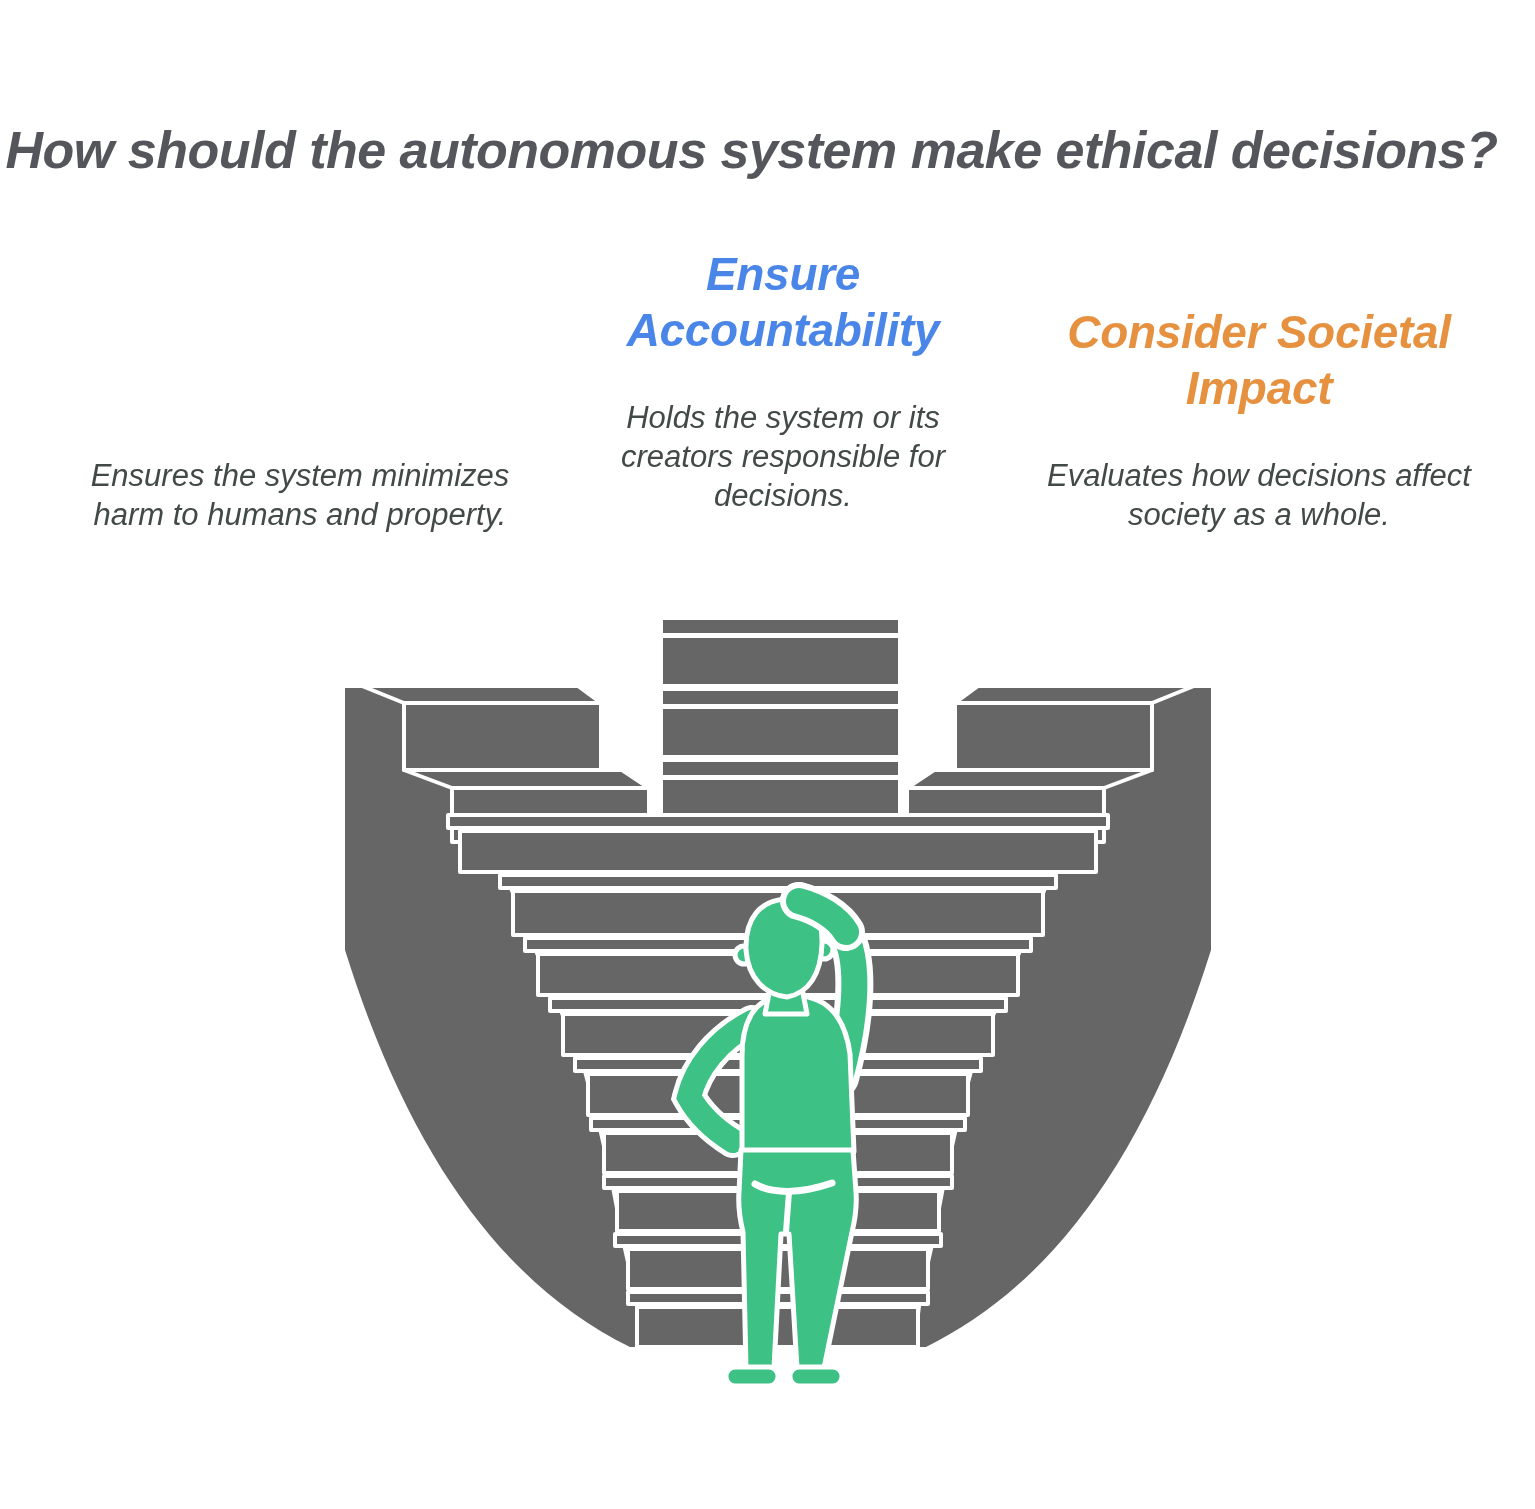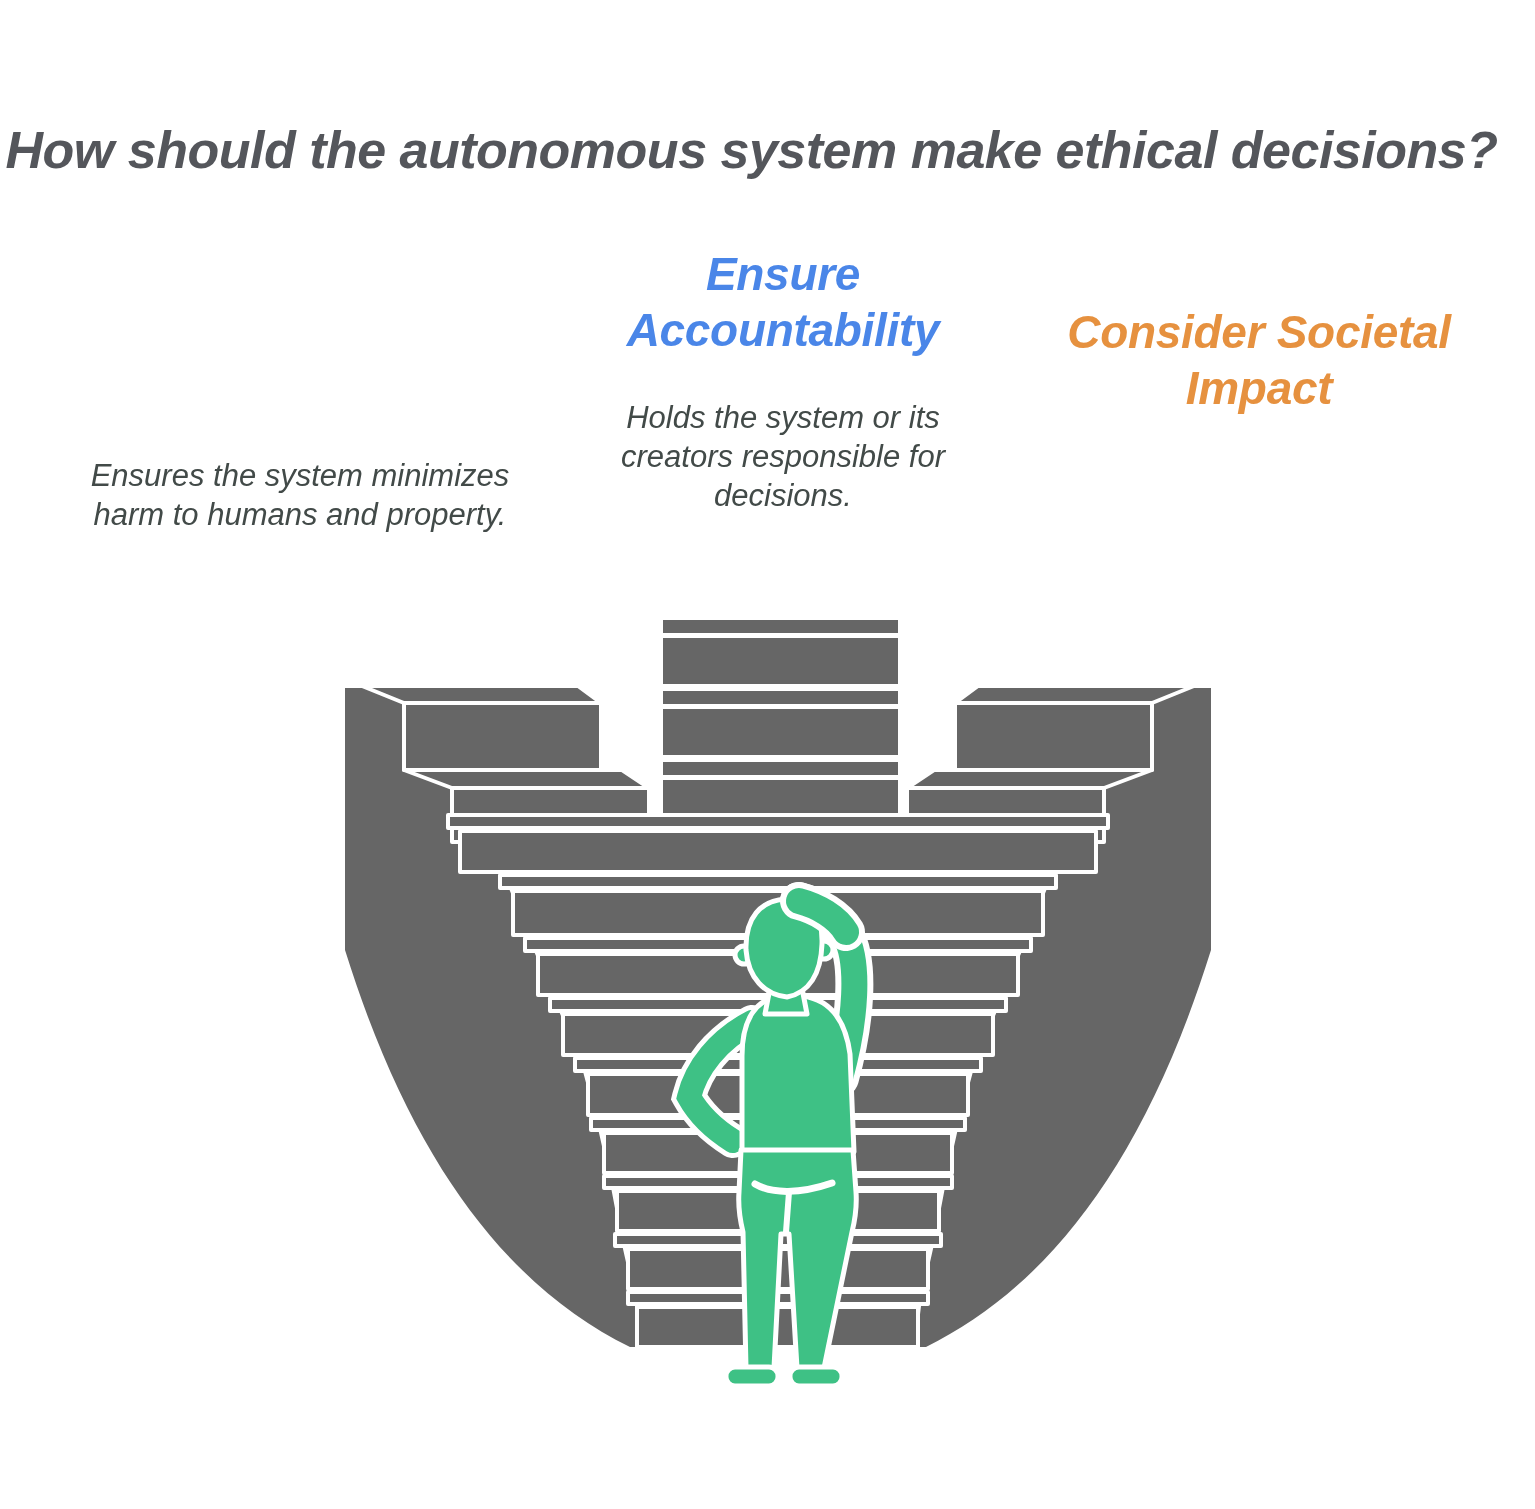--- a/index.html
+++ b/index.html
@@ -51,20 +51,21 @@
 
 <div class="stage">
 
   <h1 class="title">How should the autonomous system make ethical decisions?</h1>
 
   <h2 class="col-heading c2" style="color: rgb(74, 134, 232);">Ensure Accountability</h2>
   <h2 class="col-heading c3" style="color: rgb(230, 145, 63);">Consider Societal Impact</h2>
 
   <p class="col-body b1">Ensures the system minimizes harm to humans and property.</p>
   <p class="col-body b2">Holds the system or its creators responsible for decisions.</p>
+  <p class="col-body b3">Evaluates how decisions affect society as a whole.</p>
 
   <svg class="illus" viewBox="0 0 1535 1509" aria-hidden="true">
 
     <g>
 
       <path class="stair" d="M345,688 L452,688 L452,815 L506,881 L531,944 L556,1004 L581,1064 L597,1124 L610,1182 L621,1240 L634,1298 L640,1347 L630,1347 C510,1288 412,1165 345,950 Z"></path>
       <path class="stair" d="M1211,688 L1104,688 L1104,815 L1050,881 L1025,944 L1000,1004 L975,1064 L959,1124 L946,1182 L935,1240 L922,1298 L916,1347 L926,1347 C1046,1288 1144,1165 1211,950 Z"></path>
 
       <g>
         <rect class="stair" x="663" y="620" width="235" height="13"></rect>

